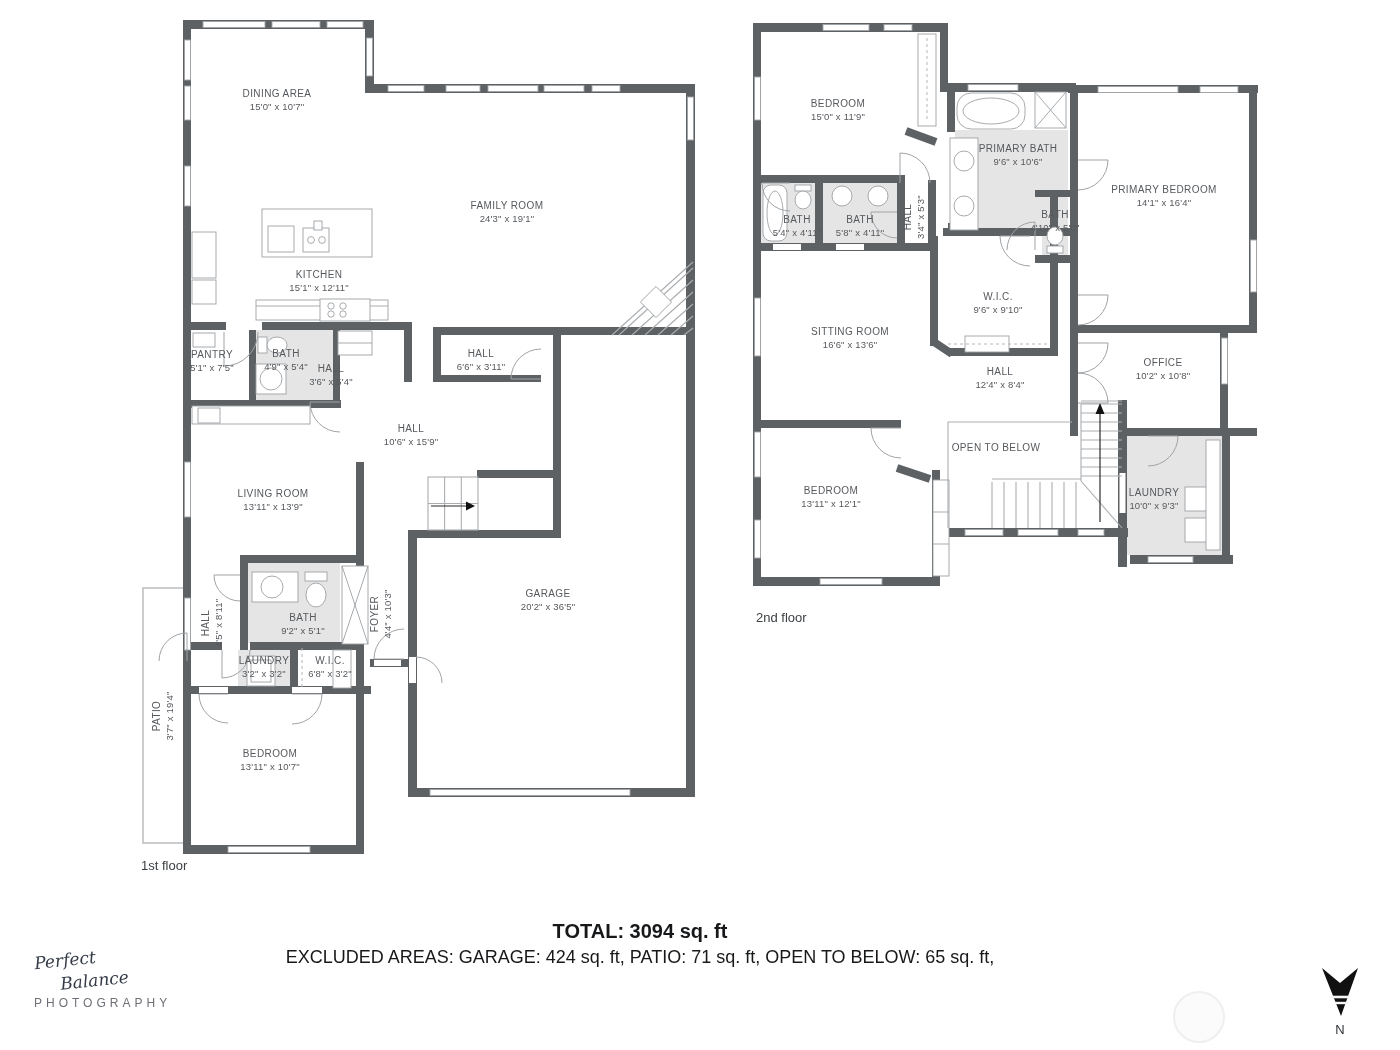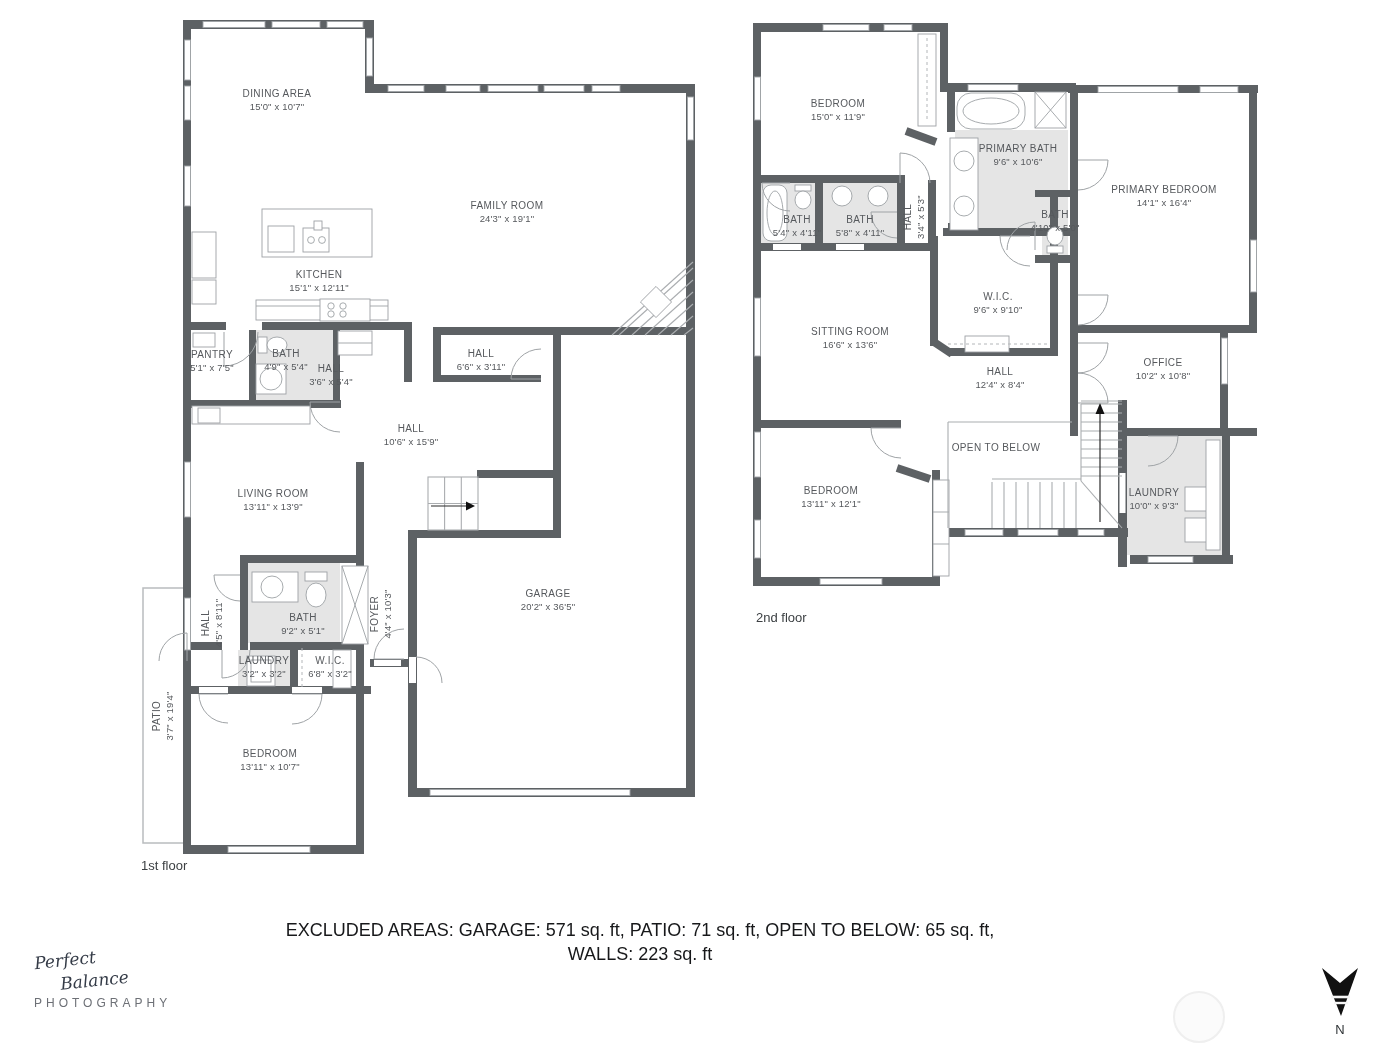--- a/index.html
+++ b/index.html
@@ -452,22 +452,22 @@
     </div>
 <div class="rlabel" style="left:1154px;top:499px">
       <div class="nm">LAUNDRY</div>
       <div class="dm">10'0" x 9'3"</div>
     </div>
 
 <div class="caption" style="left:141px;top:858px">1st floor</div>
 <div class="caption" style="left:756px;top:610px">2nd floor</div>
 
 <div id="summary">
-  <div class="t2">EXCLUDED AREAS: GARAGE: 571 sq. ft, PATIO: 71 sq. ft, OPEN TO BELOW: 65 sq. ft,</div>
-  <div class="t2">WALLS: 223 sq. ft</div>
+  <div class="t1">TOTAL: 3094 sq. ft</div>
+  <div class="t2">EXCLUDED AREAS: GARAGE: 424 sq. ft, PATIO: 71 sq. ft, OPEN TO BELOW: 65 sq. ft,</div>
 </div>
 
 <div id="logo">
   <div class="l1">Perfect</div>
   <div class="l2">Balance</div>
   <div class="l3">PHOTOGRAPHY</div>
 </div>
 
 <div class="wm"></div>
 

